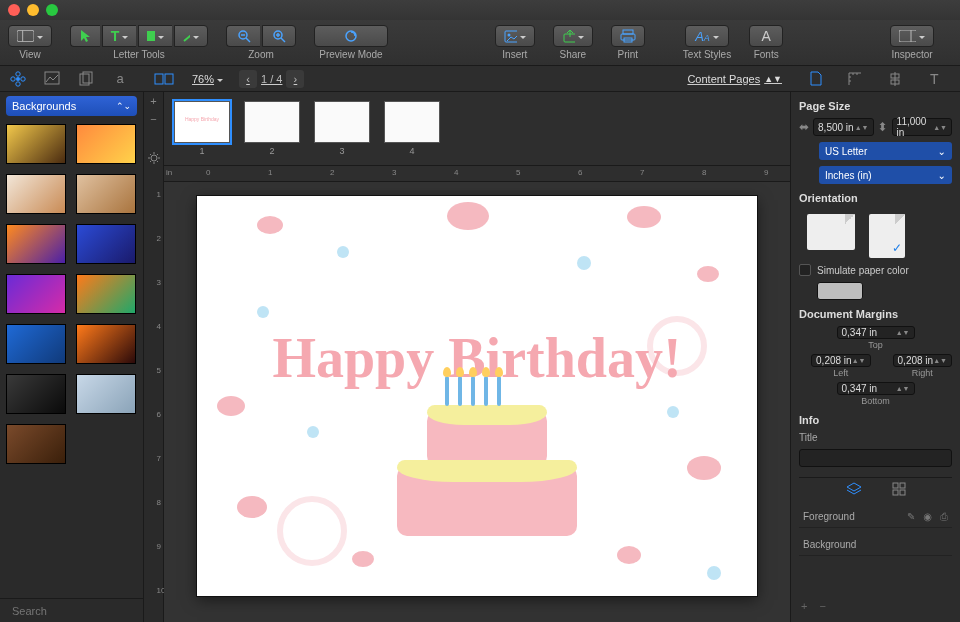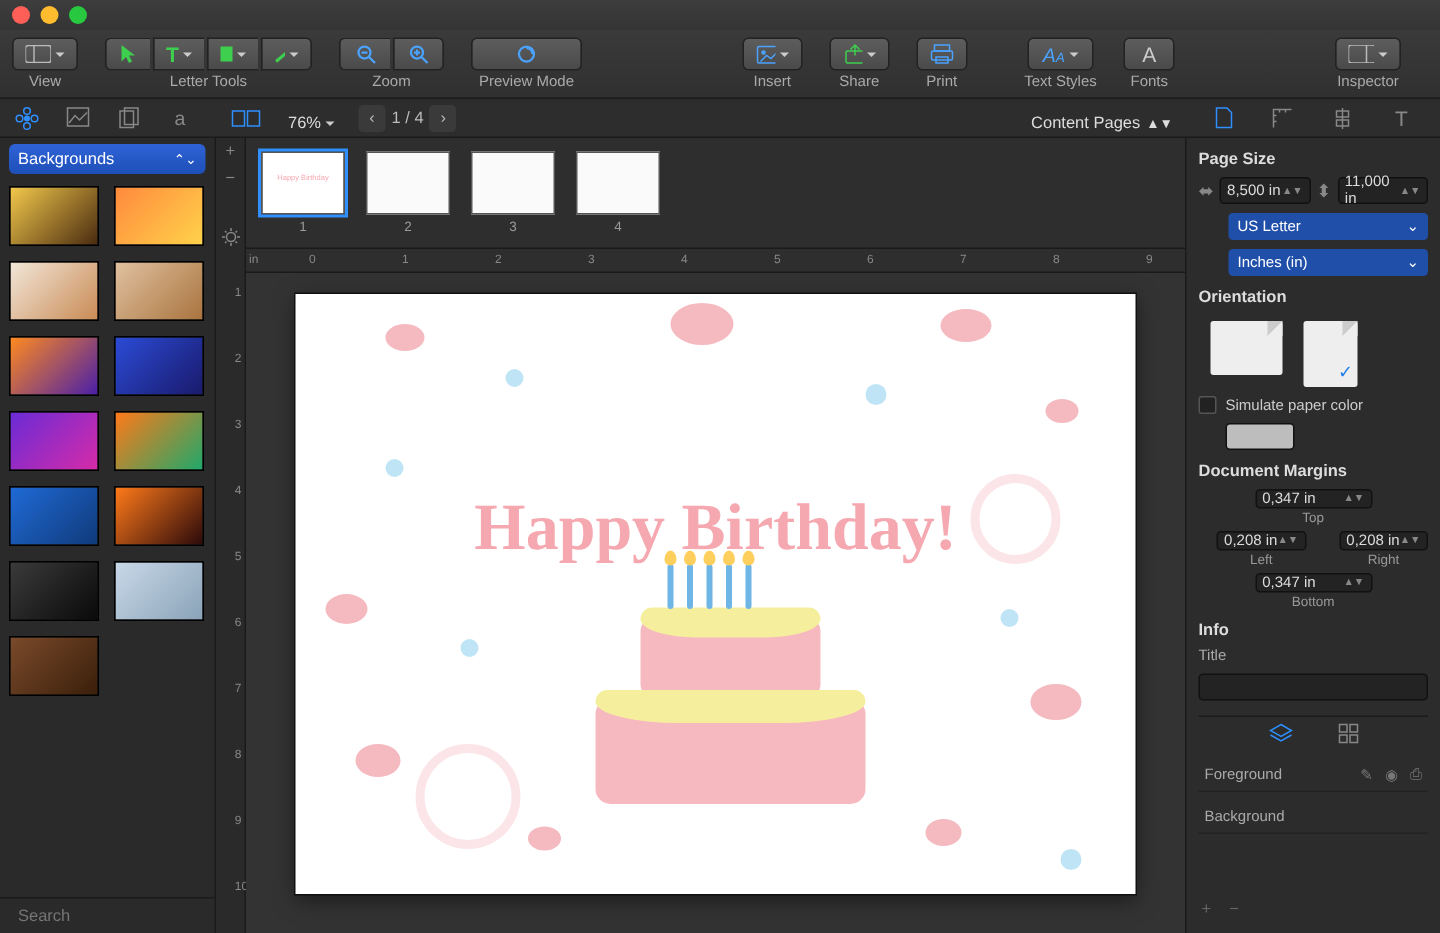--- a/index.html
+++ b/index.html
@@ -23,21 +23,21 @@
 .segl { border-radius: 4px 0 0 4px; border-right: none;}
 .segm { border-radius: 0; border-right:none;}
 .segr { border-radius: 0 4px 4px 0;}
 .toolbar .spacer { flex: 1; }
 
 
 .secbar { height: 26px; background: #2d2d2d; border-bottom: 1px solid #1a1a1a; display: flex; align-items: center; }
 .secbar .left { width: 144px; display: flex; align-items: center; padding: 0 6px; gap: 10px; }
 .secbar .left svg, .secbar .left .ico { width:16px; height:16px; color:#888;}
 .secbar .left .active { color:#4aa3ff;}
-.secbar .mid { flex:1; display:flex; align-items:flex-end; padding:0 8px; gap:10px;}
+.secbar .mid { flex:1; display:flex; align-items:center; padding:0 8px; gap:10px;text-decoration:underline;}
 .secbar .right { width:170px; display:flex; align-items:center; justify-content:space-around; padding:0 6px;}
 .secbar .ribbtn{ width:24px; height:18px; display:flex; align-items:center; justify-content:center; color:#888;}
 .secbar .ribbtn.active{ color:#2f8fff;}
 .zoomtxt{ color:#ddd; padding:0 6px; display:flex; align-items:center;}
 .pagenav{ display:flex; align-items:center; gap:4px; color:#bbb;}
 .pagenav .chev{ width:18px; height:18px; display:flex; align-items:center; justify-content:center; background:#3a3a3a; border-radius:3px;}
 .cpages{ color:#ddd; display:flex; align-items:center; gap:4px;}
 
 
 .cols { display:flex; height: calc(622px - 20px - 46px - 26px); }
@@ -62,21 +62,21 @@
 .pagestrip{ height:74px; display:flex; align-items:center; padding:6px 10px; gap:14px; border-bottom:1px solid #1a1a1a;}
 .pth{ display:flex; flex-direction:column; align-items:center; gap:3px;}
 .pth .mini{ width:56px; height:42px; background:#fafafa; border:1px solid #555; position:relative;}
 .pth.sel .mini{ outline:2px solid #2f8fff;}
 .pth .num{ font-size:9px; color:#999;}
 .hruler{ height:16px; position:relative; font-size:8px; color:#888; border-bottom:1px solid #1a1a1a;}
 .hruler span{ position:absolute; top:2px;}
 .hruler .unit{ left:2px;}
 .canvas{ flex:1; background:#333; overflow:hidden; position:relative; display:flex; align-items:flex-start; justify-content:center; padding-top:14px;}
 .page{ width:560px; height:400px; background:#fff; box-shadow:0 0 0 1px #111, 0 4px 14px rgba(0,0,0,.5); position:relative; overflow:hidden;}
-.hb{ position:absolute; left:0; right:0; top:130px; text-align:center; font-family:"Comic Sans MS","Marker Felt",cursive; font-size:44px; color:#f5a8b0; font-weight:600;}
+.hb{ position:absolute; left:0; right:0; top:130px; text-align:center; font-family:"Comic Sans MS","Marker Felt",cursive; font-size:56px; color:#f5a8b0; font-weight:600;}
 .cake{ position:absolute; left:200px; top:270px;}
 .cake .tier2{ width:180px; height:70px; background:#f7b9c0; border-radius:10px; position:relative;}
 .cake .tier2 .ice{ position:absolute; top:-6px; left:0; right:0; height:22px; background:#f5ef9d; border-radius:10px 10px 40% 40%/10px 10px 18px 18px;}
 .cake .tier1{ width:120px; height:55px; background:#f7b9c0; border-radius:10px; position:absolute; top:-55px; left:30px;}
 .cake .tier1 .ice{ position:absolute; top:-6px; left:0; right:0; height:20px; background:#f5ef9d; border-radius:10px 10px 40% 40%/10px 10px 16px 16px;}
 .candles{ position:absolute; top:-90px; left:48px; display:flex; gap:9px;}
 .candles span{ width:4px; height:30px; background:#6fb6e6; position:relative; border-radius:2px;}
 .candles span::before{ content:""; position:absolute; top:-9px; left:-2px; width:8px; height:10px; background:#ffcf5e; border-radius:50% 50% 50% 50%/60% 60% 40% 40%;}
 .dot{ position:absolute; border-radius:50%;}
 

